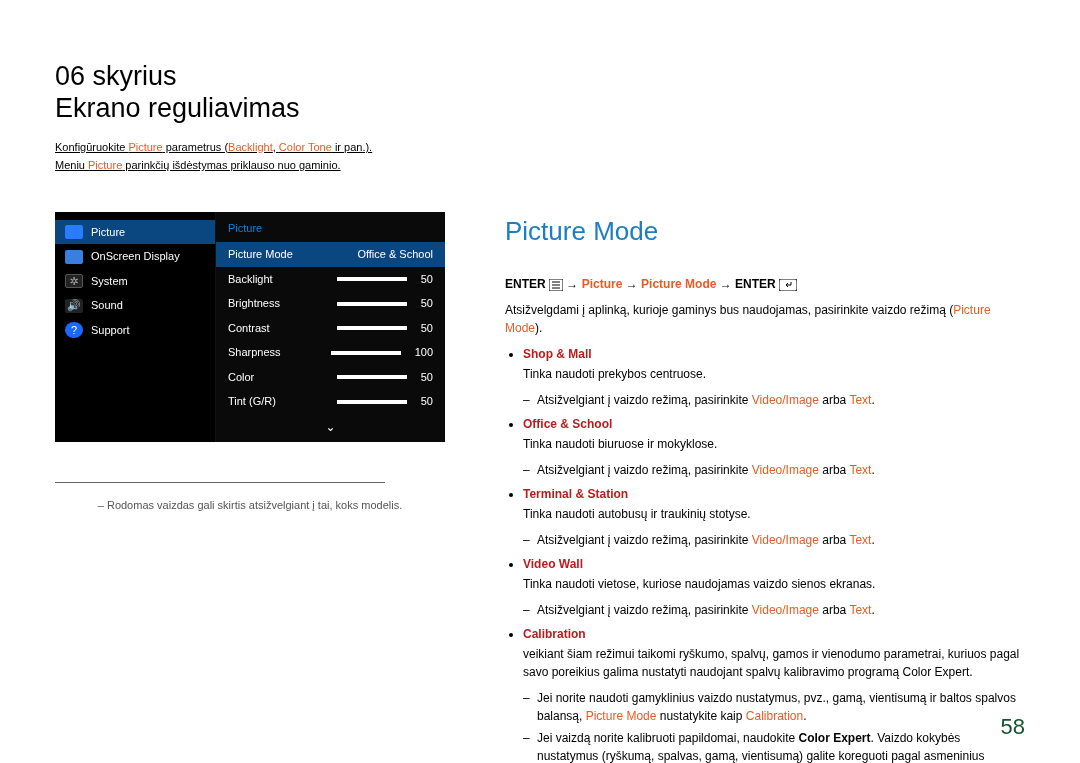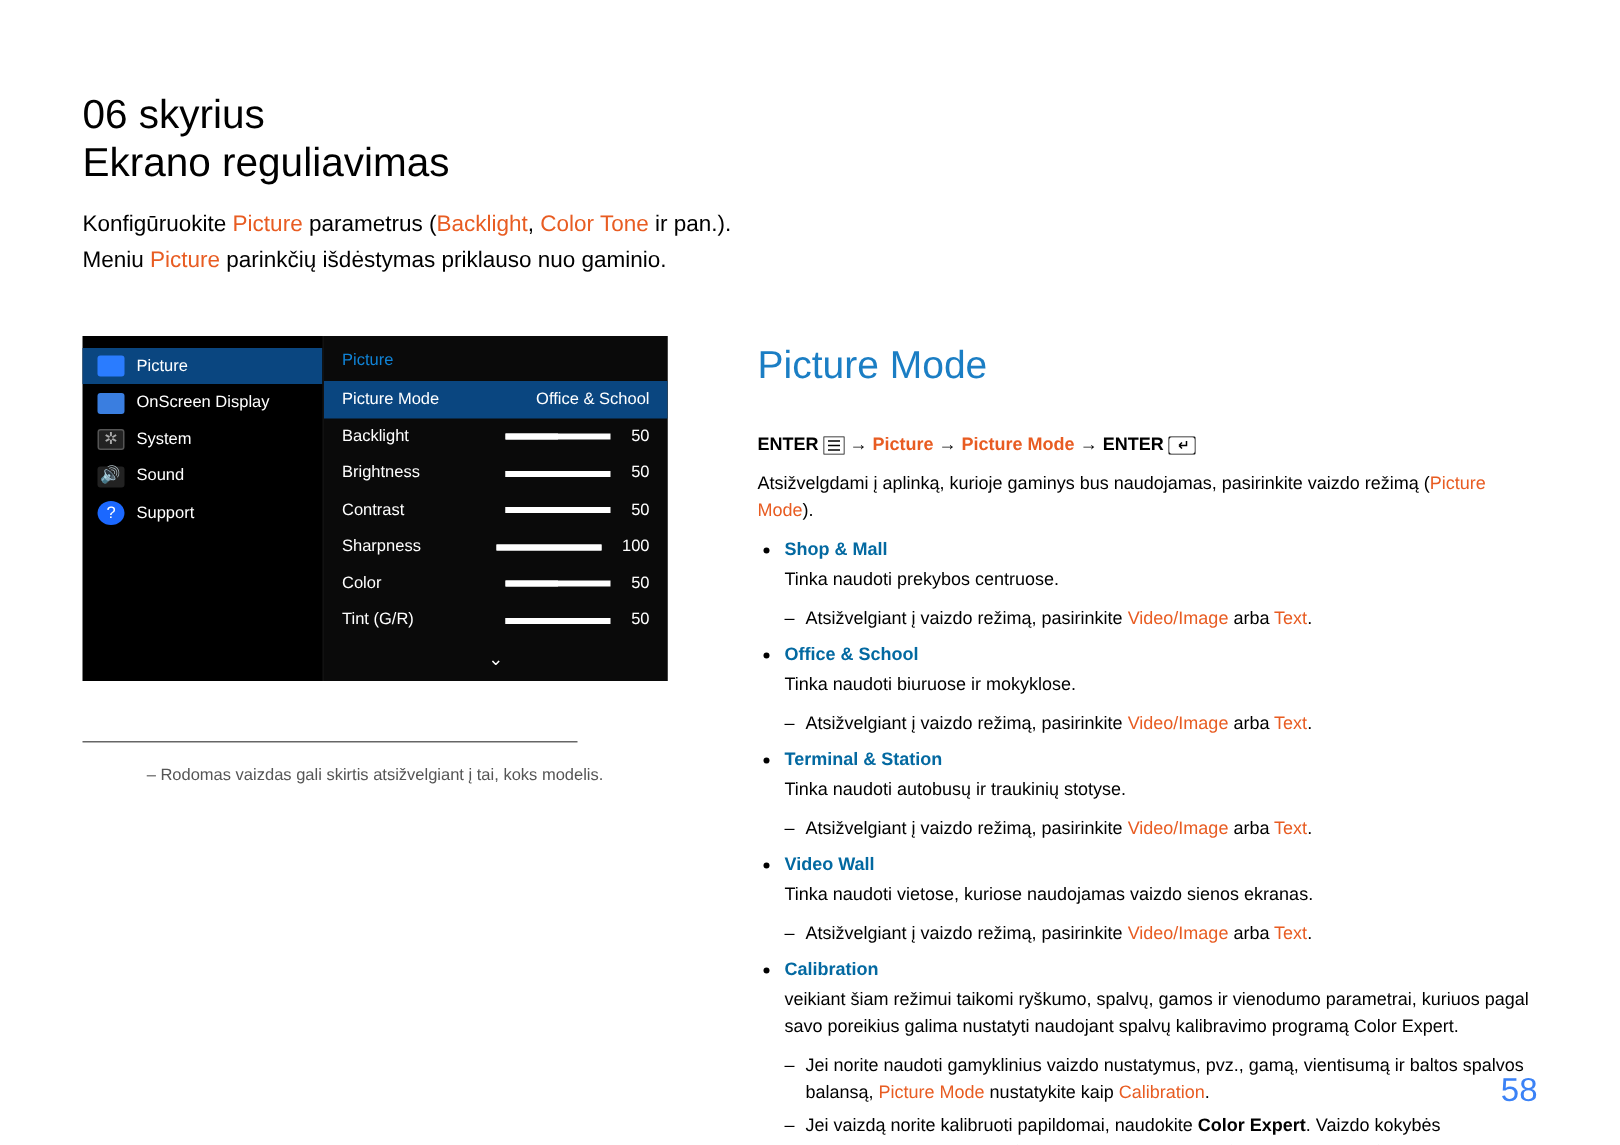--- a/index.html
+++ b/index.html
@@ -8,21 +8,21 @@
     background: #fff;
     width: 1080px;
     height: 763px;
     position: relative;
     color: #000;
     font-size: 13px;
     line-height: 1.5;
   }
   .page { padding: 60px 55px 30px 55px; position: relative; height: 100%; }
   h1.chapter-title { font-weight: 400; font-size: 27px; line-height: 1.2; margin-bottom: 14px; }
-  .intro { font-size: 15px; margin-bottom: 2px; }
+  .intro { font-size: 11px; margin-bottom: 2px; text-decoration: underline; }
   .hl { color: #e85c22; }
   .osd-shot {
     width: 390px;
     background: #000;
     margin-top: 36px;
     font-size: 11px;
     color: #fff;
     display: flex;
   }
   .osd-left {
@@ -62,26 +62,26 @@
   .footnote { font-size: 11px; color: #555; margin-top: 14px; text-align: center; }
   .main-cols { display: flex; gap: 60px; }
   .left-col { width: 390px; flex: 0 0 390px; }
   .right-col { flex: 1; padding-top: 36px; }
   h2.section { color:#1b7ec4; font-size: 26px; font-weight: 500; margin-bottom: 24px; }
   .path { font-size: 12px; font-weight: bold; margin-bottom: 8px; }
   .path .ic { display:inline-flex; vertical-align:middle; }
   .body-p { font-size: 12px; margin-bottom: 8px; }
   ul.modes { list-style: disc; padding-left: 18px; font-size: 12px; }
   ul.modes > li { margin-bottom: 6px; }
-  ul.modes > li > .mode-name { color:#0369a1; font-weight:bold; font-size:12px; }
+  ul.modes > li > .mode-name { color:#b91c1c; font-weight:bold; font-size:12px; }
   ul.modes > li > .desc { display:block; margin-top:2px; }
   ul.sub { list-style: none; padding-left: 0; margin-top: 8px; }
   ul.sub > li { position: relative; padding-left: 14px; margin-top: 4px; }
   ul.sub > li::before { content: "–"; position:absolute; left:0; }
-  .page-num { position:absolute; right:55px; bottom:20px; font-size:22px; color:#3b82f6; }
+  .page-num { position:absolute; right:55px; bottom:20px; font-size:22px; color:#14532d; }
 </style>
 </head>
 <body>
 
 <div class="page">
   <h1 class="chapter-title">
     <span>06 skyrius</span><br>
     <span>Ekrano reguliavimas</span>
   </h1>
 

